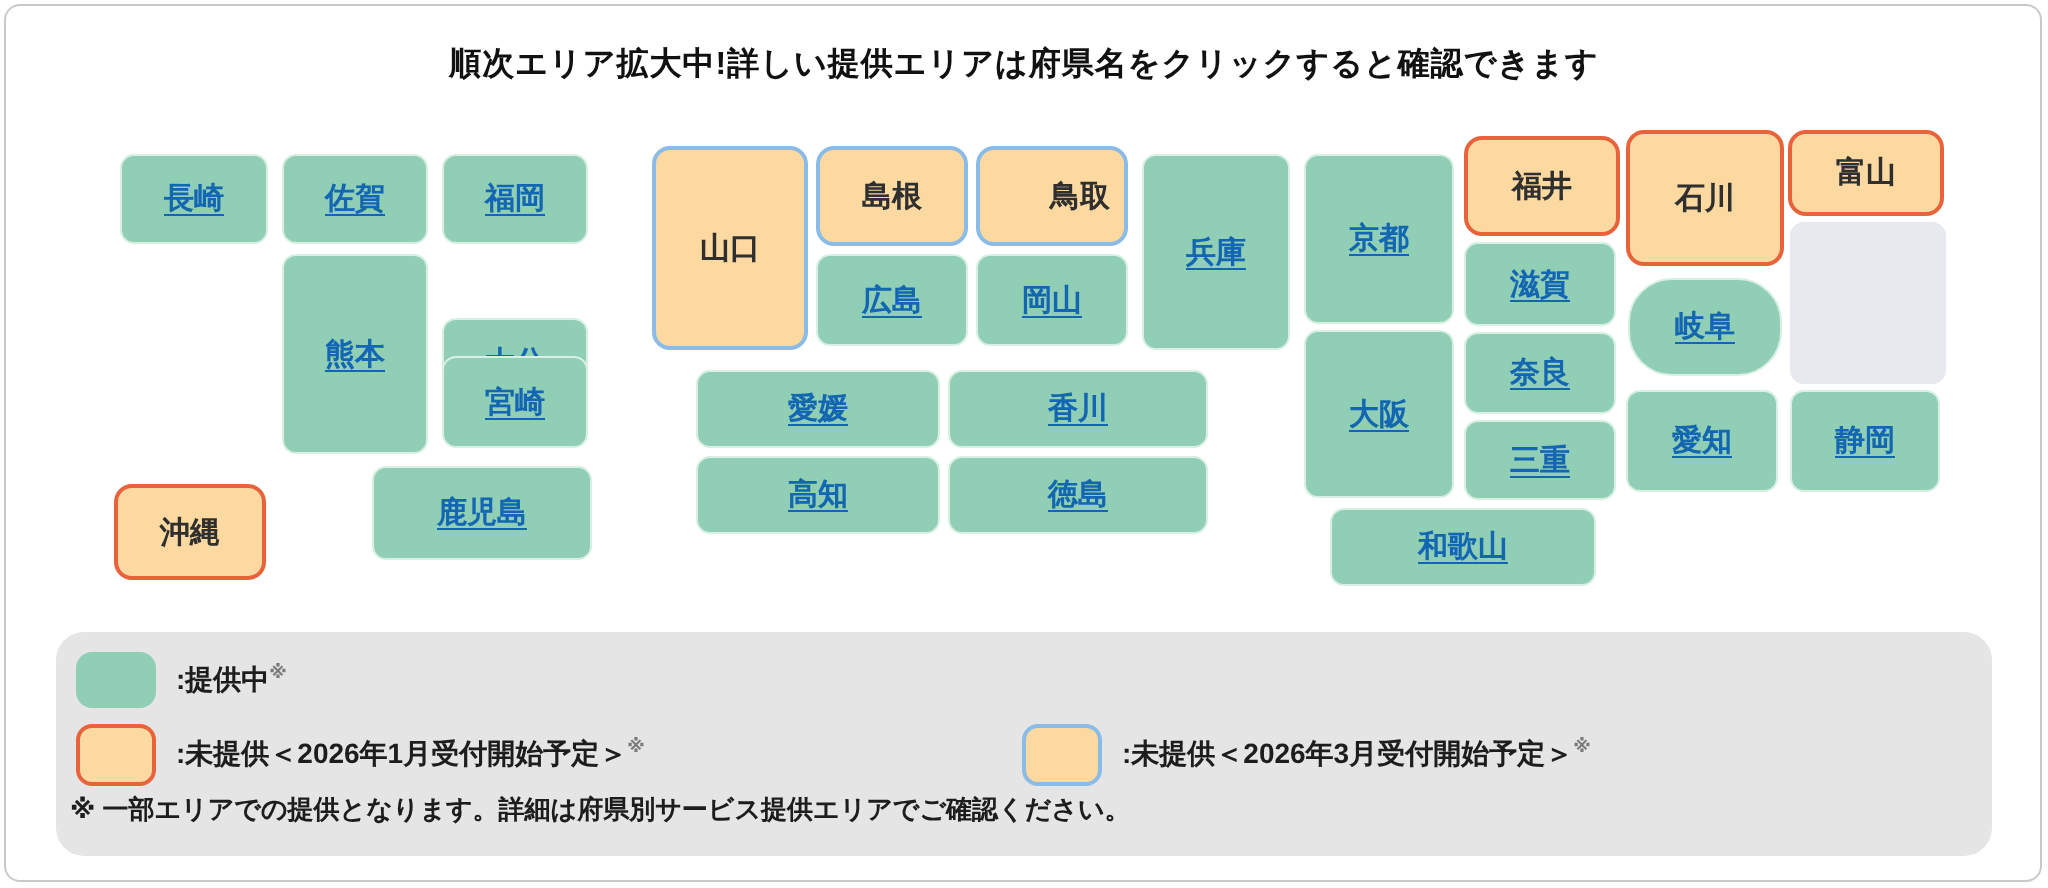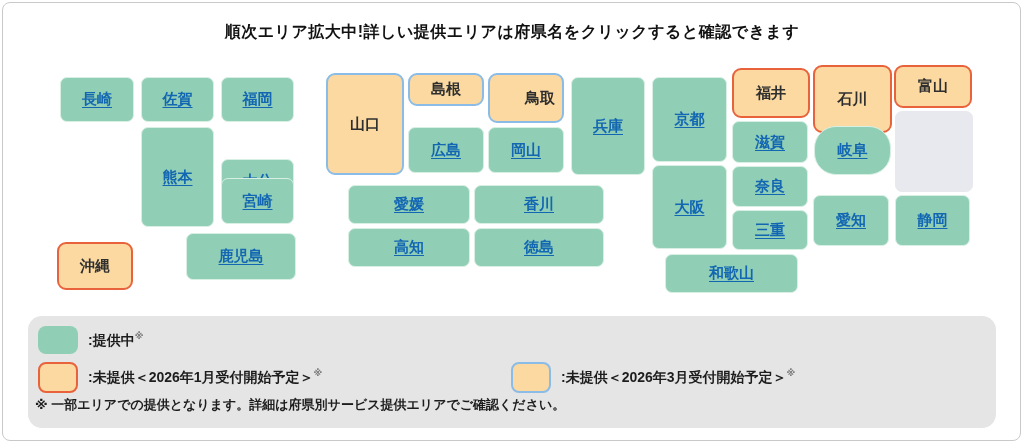--- a/index.html
+++ b/index.html
@@ -99,21 +99,21 @@
       </div>
       <div class="tile tile-available" style="left: 186px; top: 233px; width: 110px; height: 47px;">
         <a class="pref-link">鹿児島</a>
       </div>
       <div class="tile tile-jan2026" style="left: 57px; top: 242px; width: 76px; height: 48px; text-align: center;">
         <span class="pref-label">沖縄</span>
       </div>
       <div class="tile tile-mar2026" style="left: 326px; top: 73px; width: 78px; height: 102px;">
         <span class="pref-label">山口</span>
       </div>
-      <div class="tile tile-mar2026" style="left: 408px; top: 73px; width: 76px; height: 33px;">
+      <div class="tile tile-mar2026" style="left: 408px; top: 73px; width: 76px; height: 50px;">
         <span class="pref-label">島根</span>
       </div>
       <div class="tile tile-mar2026" style="left: 488px; top: 73px; width: 76px; height: 50px; padding-left: 28px;">
         <span class="pref-label">鳥取</span>
       </div>
       <div class="tile tile-available" style="left: 408px; top: 127px; width: 76px; height: 46px;">
         <a class="pref-link">広島</a>
       </div>
       <div class="tile tile-available" style="left: 488px; top: 127px; width: 76px; height: 46px;">
         <a class="pref-link">岡山</a>
@@ -150,21 +150,21 @@
       </div>
       <div class="tile tile-available" style="left: 732px; top: 210px; width: 76px; height: 40px;">
         <a class="pref-link">三重</a>
       </div>
       <div class="tile tile-jan2026" style="left: 813px; top: 65px; width: 79px; height: 68px;">
         <span class="pref-label">石川</span>
       </div>
       <div class="tile tile-available" style="left: 665px; top: 254px; width: 133px; height: 39px;">
         <a class="pref-link">和歌山</a>
       </div>
-      <div class="tile tile-available" style="left: 814px; top: 126px; width: 77px; height: 49px; border-radius: 22px;">
+      <div class="tile tile-available" style="left: 814px; top: 139px; width: 77px; height: 49px; border-radius: 22px;">
         <a class="pref-link">岐阜</a>
       </div>
       <div class="tile tile-available" style="left: 813px; top: 195px; width: 76px; height: 51px;">
         <a class="pref-link">愛知</a>
       </div>
       <div class="tile tile-jan2026" style="left: 894px; top: 65px; width: 78px; height: 43px;">
         <span class="pref-label">富山</span>
       </div>
       <div class="tile tile-empty" style="left: 895px; top: 111px; width: 78px; height: 81px;"></div>
       <div class="tile tile-available" style="left: 895px; top: 195px; width: 75px; height: 51px;">

